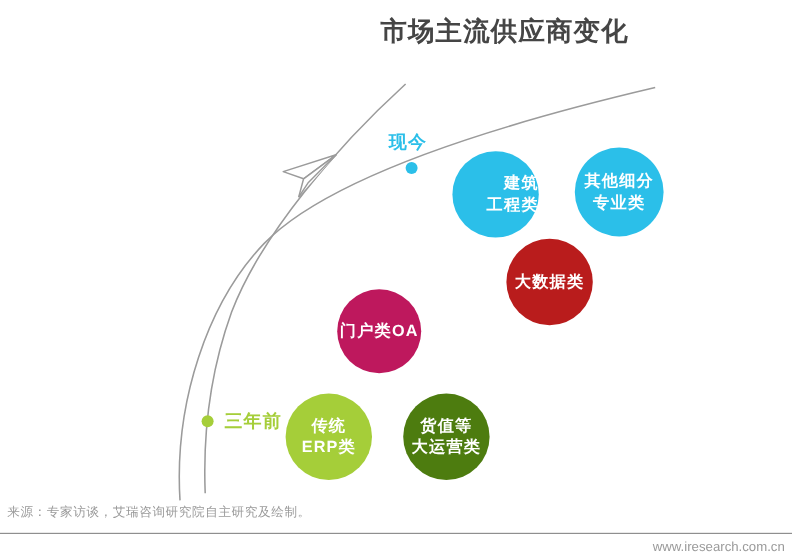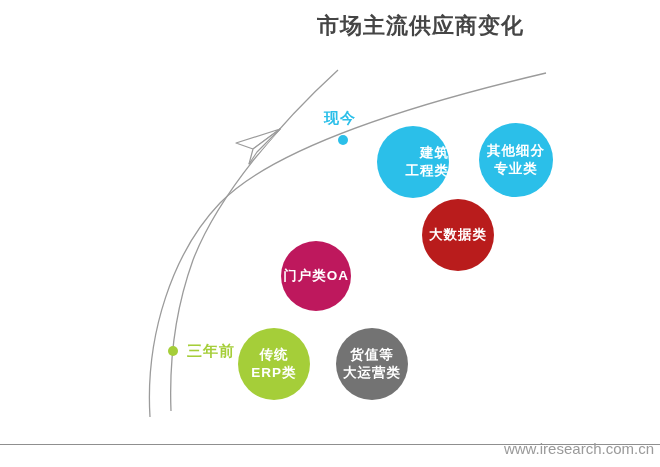--- a/index.html
+++ b/index.html
@@ -30,21 +30,21 @@
   .b4{left:258px;top:241px;width:70px;height:70px;}
   .b5{left:215px;top:328px;width:72px;height:72px;text-align:center;}
   .b6{left:313px;top:328px;width:72px;height:72px;}
   .source-note{
     position:absolute;left:6px;top:420px;font-size:10.5px;color:#9a9a9a;letter-spacing:.5px;
   }
   .footer-divider{
     position:absolute;left:0;top:444px;width:660px;height:0;border-top:1px solid #8f8f8f;
   }
   .footer-copyright{position:absolute;left:6px;top:450px;font-size:10.5px;color:#9a9a9a;}
-  .footer-website{position:absolute;right:6px;top:440px;font-size:15px;color:#9a9a9a;}
+  .footer-website{position:absolute;right:6px;top:450px;font-size:11px;color:#9a9a9a;}
 </style>
 </head>
 <body>
 
 <div class="page">
 
   <div class="title">市场主流供应商变化</div>
 
   <div class="chart-area">
 
@@ -82,26 +82,27 @@
     <div class="bubble b4" style="background: #be185d;">
       <span>门户类OA</span>
       <span></span>
     </div>
 
     <div class="bubble b5" style="background: rgb(165, 206, 57);">
       <span>传统</span>
       <span>ERP类</span>
     </div>
 
-    <div class="bubble b6" style="background: #737373;">
+    <div class="bubble b6" style="background: #4d7c0f;">
       <span>货值等</span>
       <span>大运营类</span>
     </div>
 
   </div>
 
+  <div class="source-note">来源：专家访谈，艾瑞咨询研究院自主研究及绘制。</div>
 
   <div class="footer-divider"></div>
 
 
   <div class="footer-website">www.iresearch.com.cn</div>
 
 </div>
 
 </body></html>

